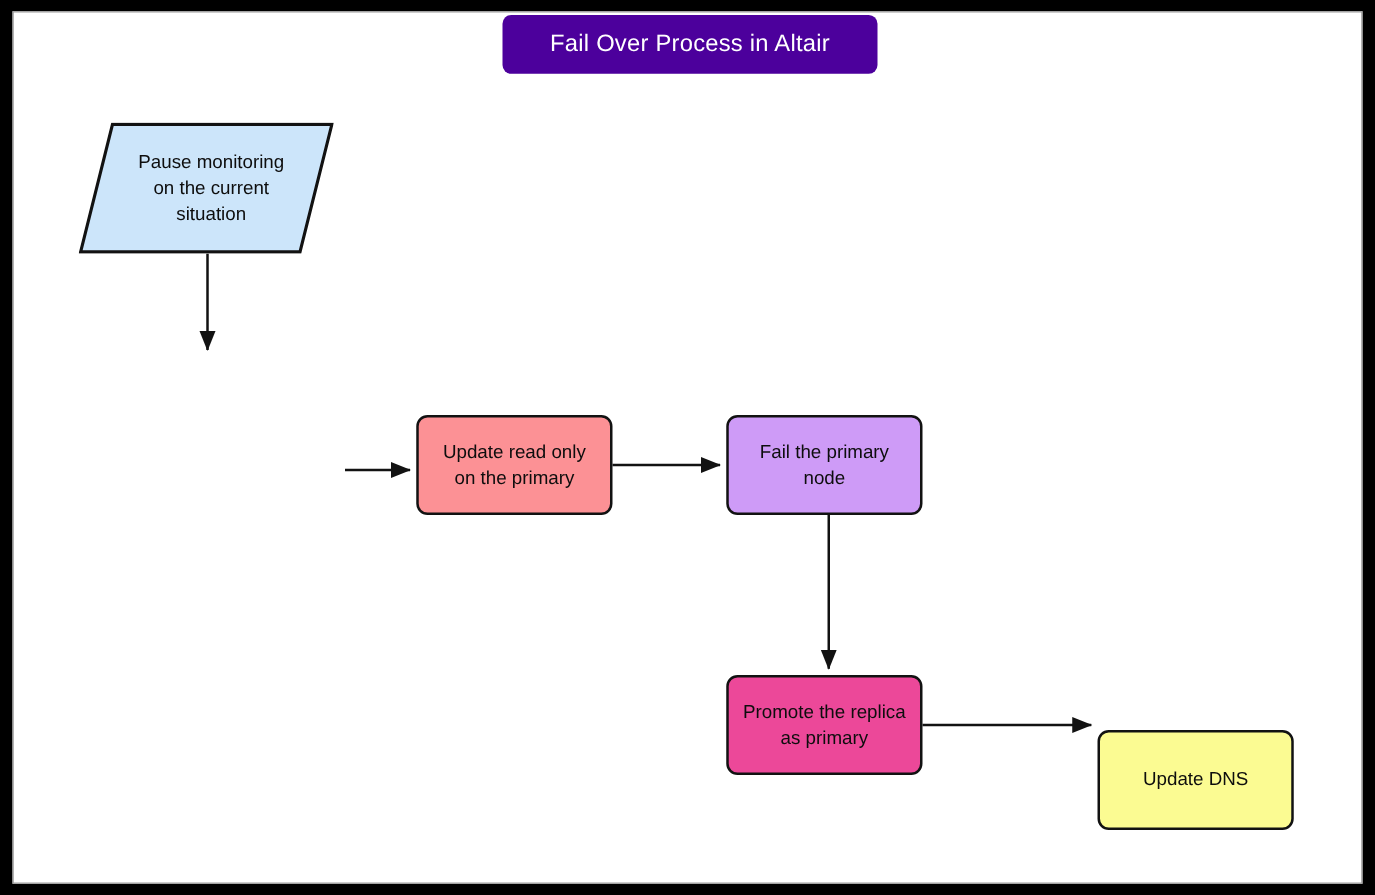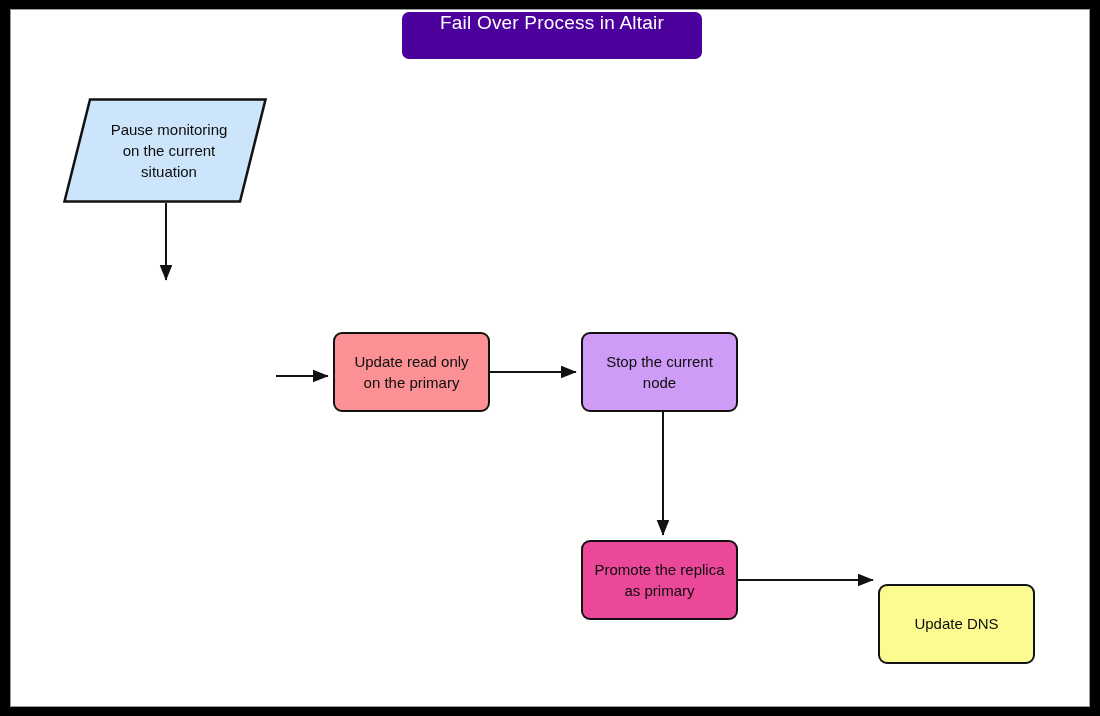--- a/index.html
+++ b/index.html
@@ -35,20 +35,21 @@
   
   #title-banner {
     position: absolute;
     left: 391px;
     top: 2px;
     width: 300px;
     height: 47px;
     background: #4c009c;
     border-radius: 7px;
     display: flex;
+    align-items: center;
     justify-content: center;
   }
   #title-banner .title-text {
     color: #ffffff;
     font-size: 19px;
     letter-spacing: 0.2px;
     white-space: nowrap;
   }
   
   .node-label {
@@ -191,21 +192,21 @@
 situation</div>
       </div>
 
 
       <div class="node proc" id="node-readonly">
         <div class="node-label">Update read only
 on the primary</div>
       </div>
 
       <div class="node proc" id="node-stopprimary">
-        <div class="node-label">Stop the current
+        <div class="node-label">Fail the primary
 node</div>
       </div>
 
       <div class="node proc" id="node-promote">
         <div class="node-label">Promote the replica
 as primary</div>
       </div>
 
       <div class="node proc" id="node-updatedns">
         <div class="node-label">Update DNS</div>

